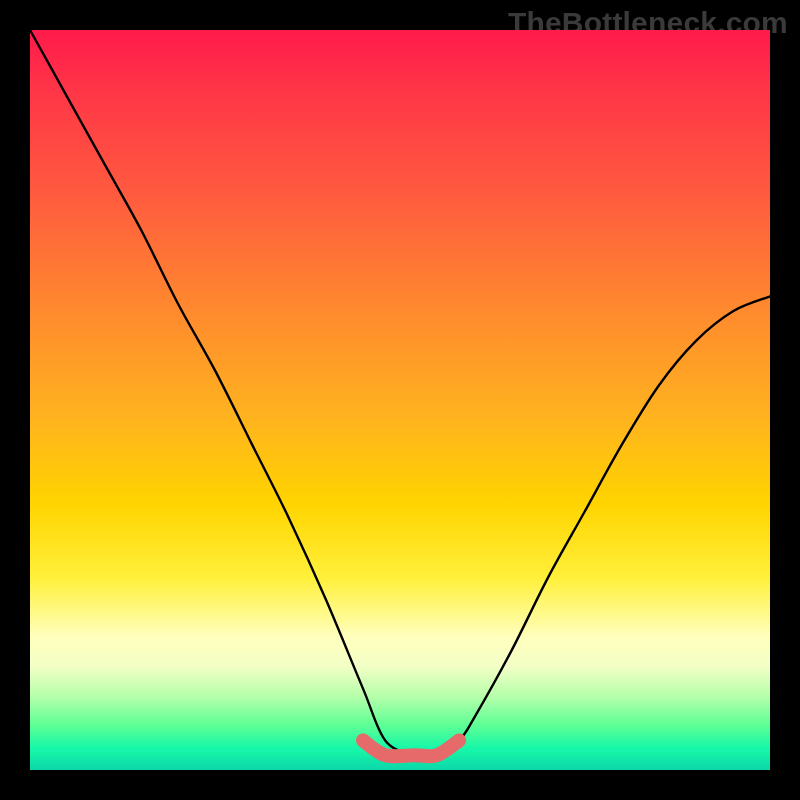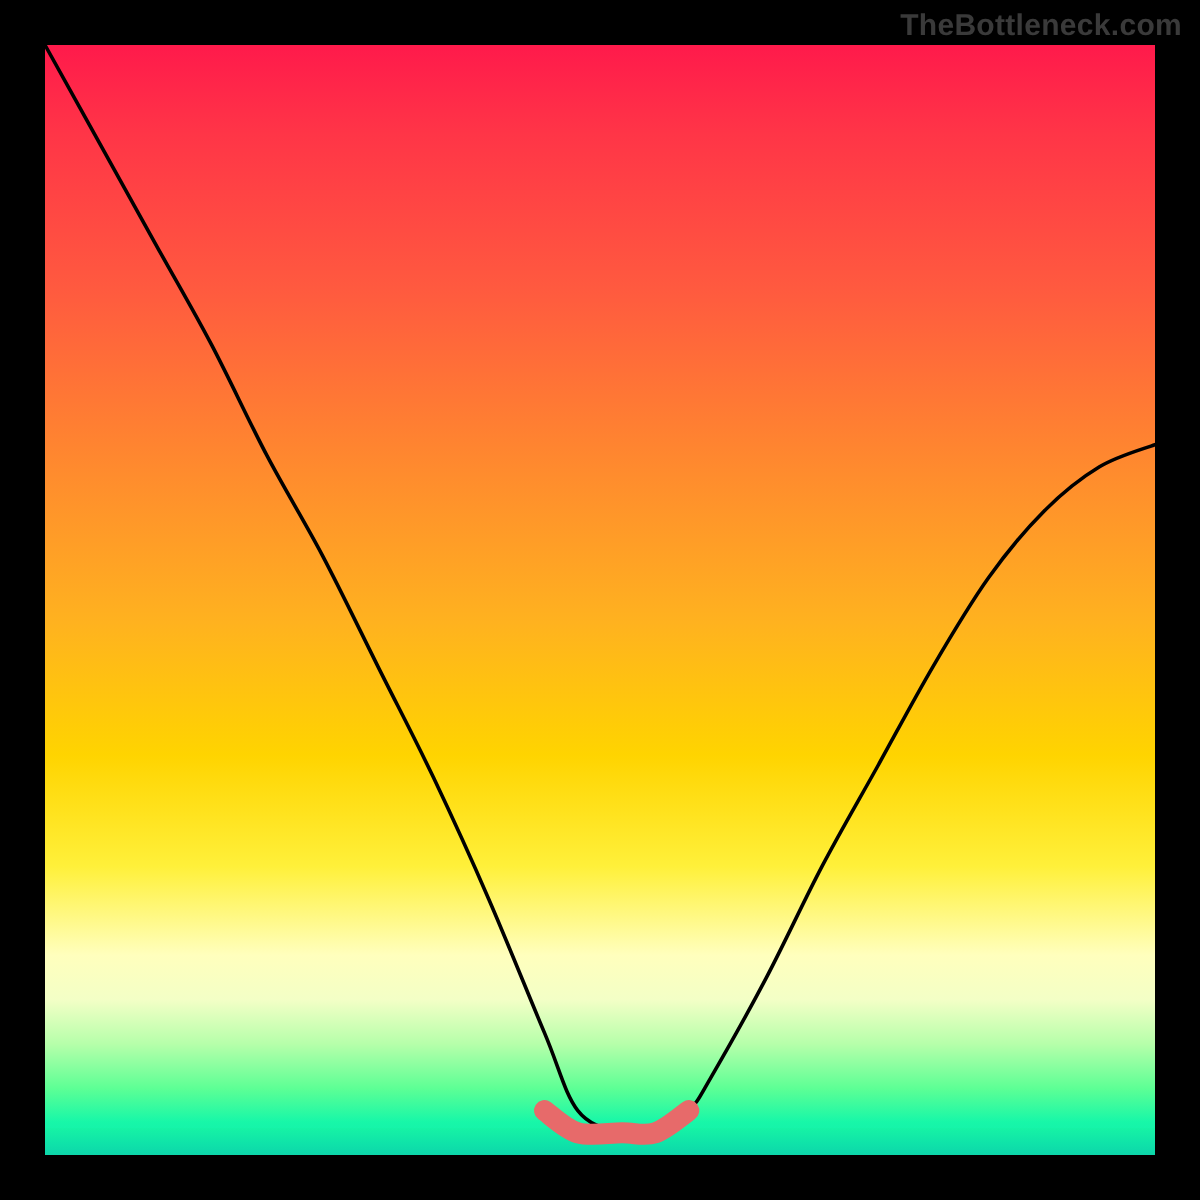--- a/index.html
+++ b/index.html
@@ -15,21 +15,21 @@
     position: relative;
     width: 800px;
     height: 800px;
     background: #000;
   }
   .watermark {
     position: absolute;
     top: 6px;
     right: 12px;
     color: #3a3a3a;
-    font-size: 20px;
+    font-size: 30px;
     font-weight: 600;
     letter-spacing: 0.2px;
     user-select: none;
     margin-left: 36px;
   }
   .plot-area {
     position: absolute;
     left: 30px;
     top: 30px;
     width: 740px;

